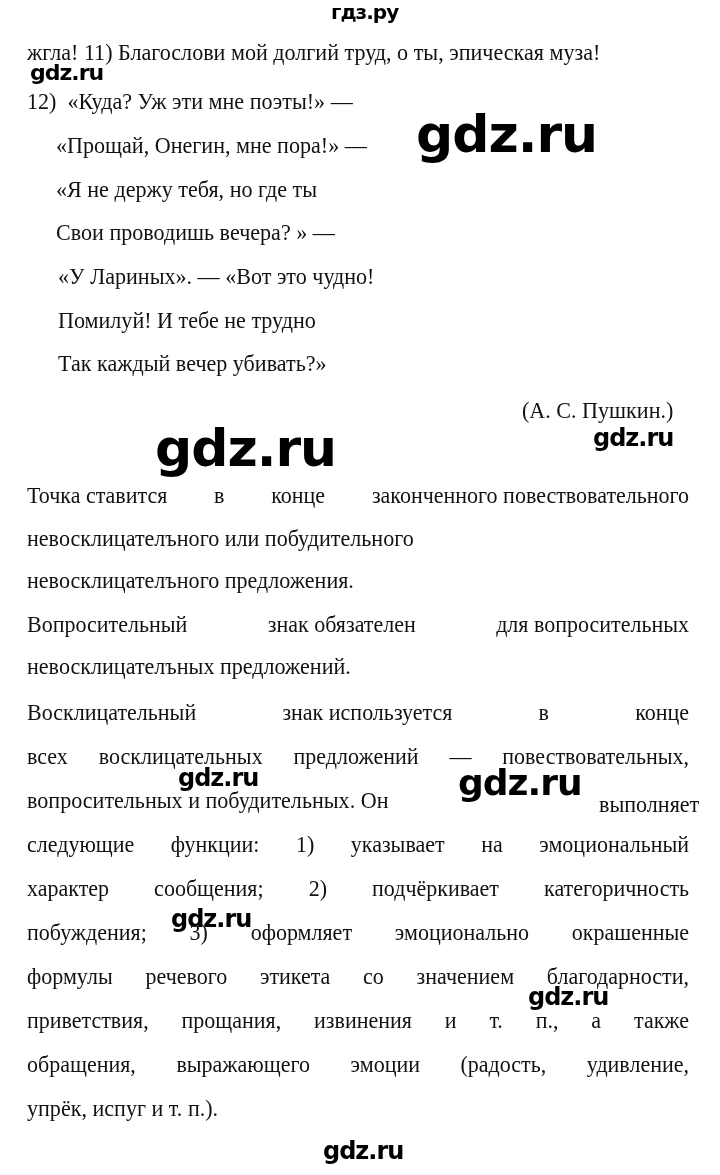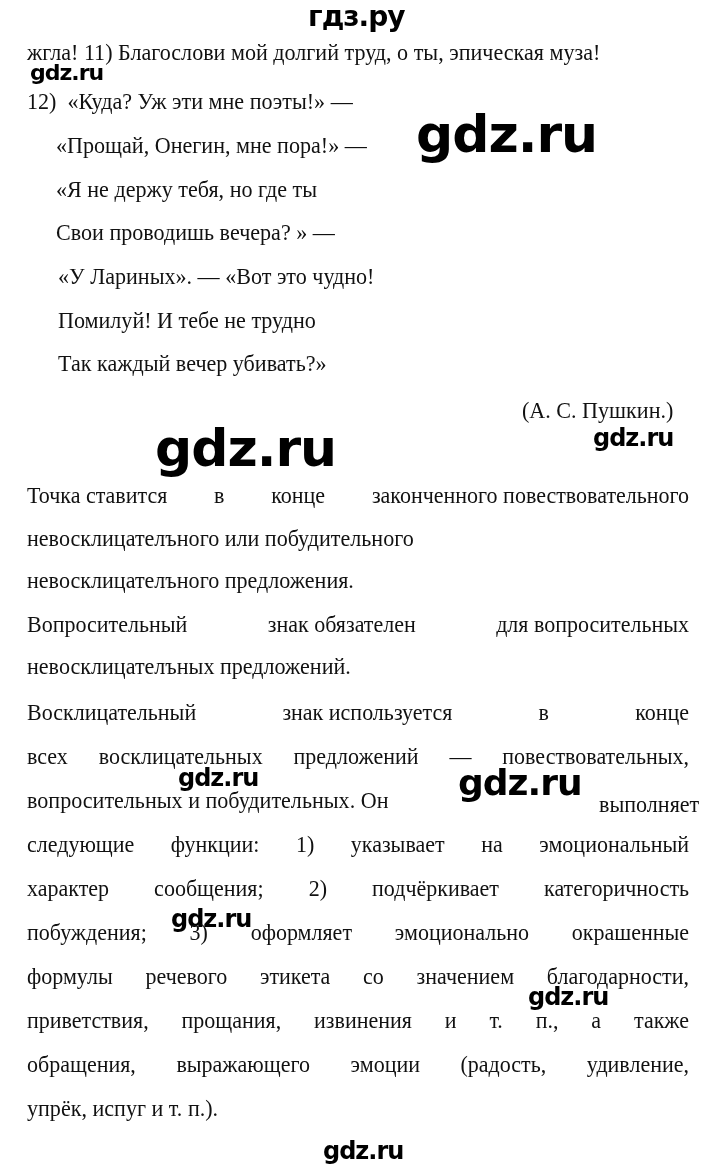--- a/index.html
+++ b/index.html
@@ -21,21 +21,21 @@
     font-family: "Liberation Serif", "DejaVu Serif", serif;
     font-size: 24px; line-height: 28px; white-space: nowrap;
     display: flex; justify-content: space-between;
     transform: scaleX(0.917); transform-origin: left center;
   }
   .just span { display: inline-block; }
 </style>
 </head>
 <body>
 
-<div class="wm" style="left:308px; top:0px; font-size:28px;">гдз.ру</div>
+<div class="wm" style="left:331px; top:0px; font-size:20px;">гдз.ру</div>
 
 <div class="wm" style="left:30px; top:60px; font-size:22px;">gdz.ru</div>
 <div class="wm" style="left:416px; top:104px; font-size:52px;">gdz.ru</div>
 <div class="wm" style="left:155px; top:418px; font-size:52px;">gdz.ru</div>
 <div class="wm" style="left:593px; top:424px; font-size:24px;">gdz.ru</div>
 <div class="wm" style="left:178px; top:764px; font-size:24px;">gdz.ru</div>
 <div class="wm" style="left:458px; top:762px; font-size:36px;">gdz.ru</div>
 <div class="wm" style="left:171px; top:905px; font-size:24px;">gdz.ru</div>
 <div class="wm" style="left:528px; top:983px; font-size:24px;">gdz.ru</div>
 <div class="wm" style="left:323px; top:1137px; font-size:24px;">gdz.ru</div>

